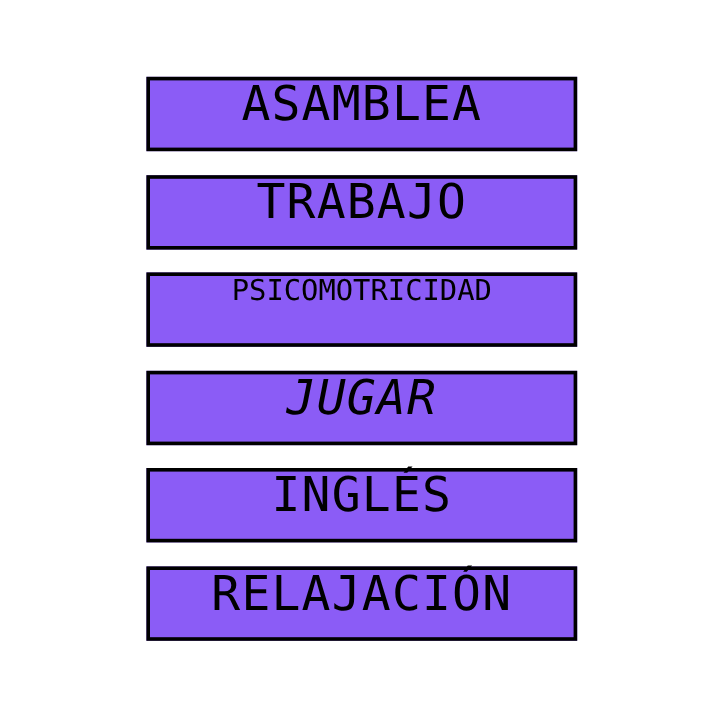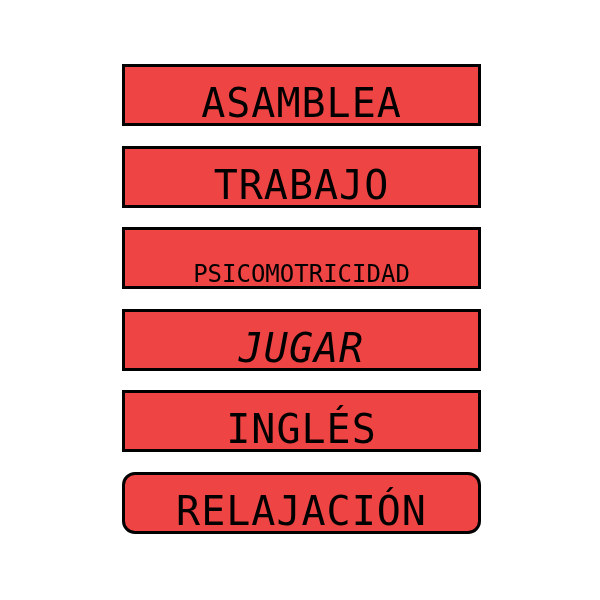--- a/index.html
+++ b/index.html
@@ -3,23 +3,23 @@
   <meta charset="utf-8">
   <style>
     html, body { margin: 0; padding: 0; background: #ffffff; }
     body { width: 600px; height: 600px; position: relative; overflow: hidden; }
     .card {
       position: absolute;
       left: 122px;
       width: 353px;
       height: 56px;
       border: 3px solid #000000;
-      background: #ef4444;
+      background: #8b5cf6;
       display: flex;
-      align-items: flex-end;
+      align-items: flex-start;
       justify-content: center;
       box-sizing: content-box;
     }
     .label {
       font-family: "DejaVu Sans Mono", monospace;
       font-weight: 200;
       font-size: 40px;
       color: #000000;
       letter-spacing: 1px;
       white-space: nowrap;
@@ -40,16 +40,16 @@
   </div>
   <div class="card" style="top:227px;">
     <span class="label tight">PSICOMOTRICIDAD</span>
   </div>
   <div class="card" style="top:309px;font-style:italic;">
     <span class="label">JUGAR</span>
   </div>
   <div class="card" style="top:390px;">
     <span class="label">INGLÉS</span>
   </div>
-  <div class="card" style="top:472px;border-radius:13px;">
+  <div class="card" style="top:472px;">
     <span class="label">RELAJACIÓN</span>
   </div>
 </div>
 
 </body></html>

